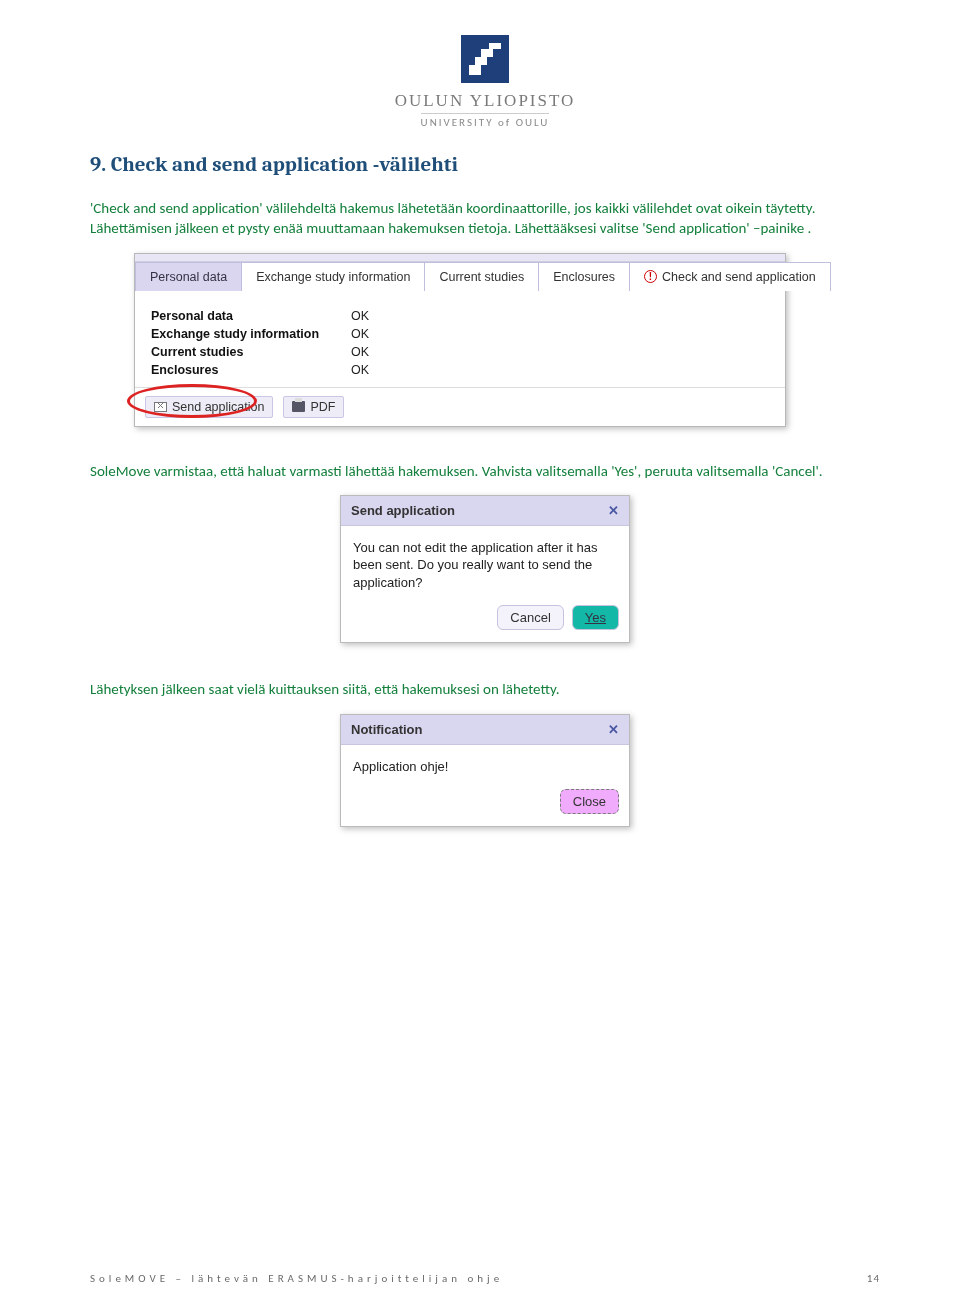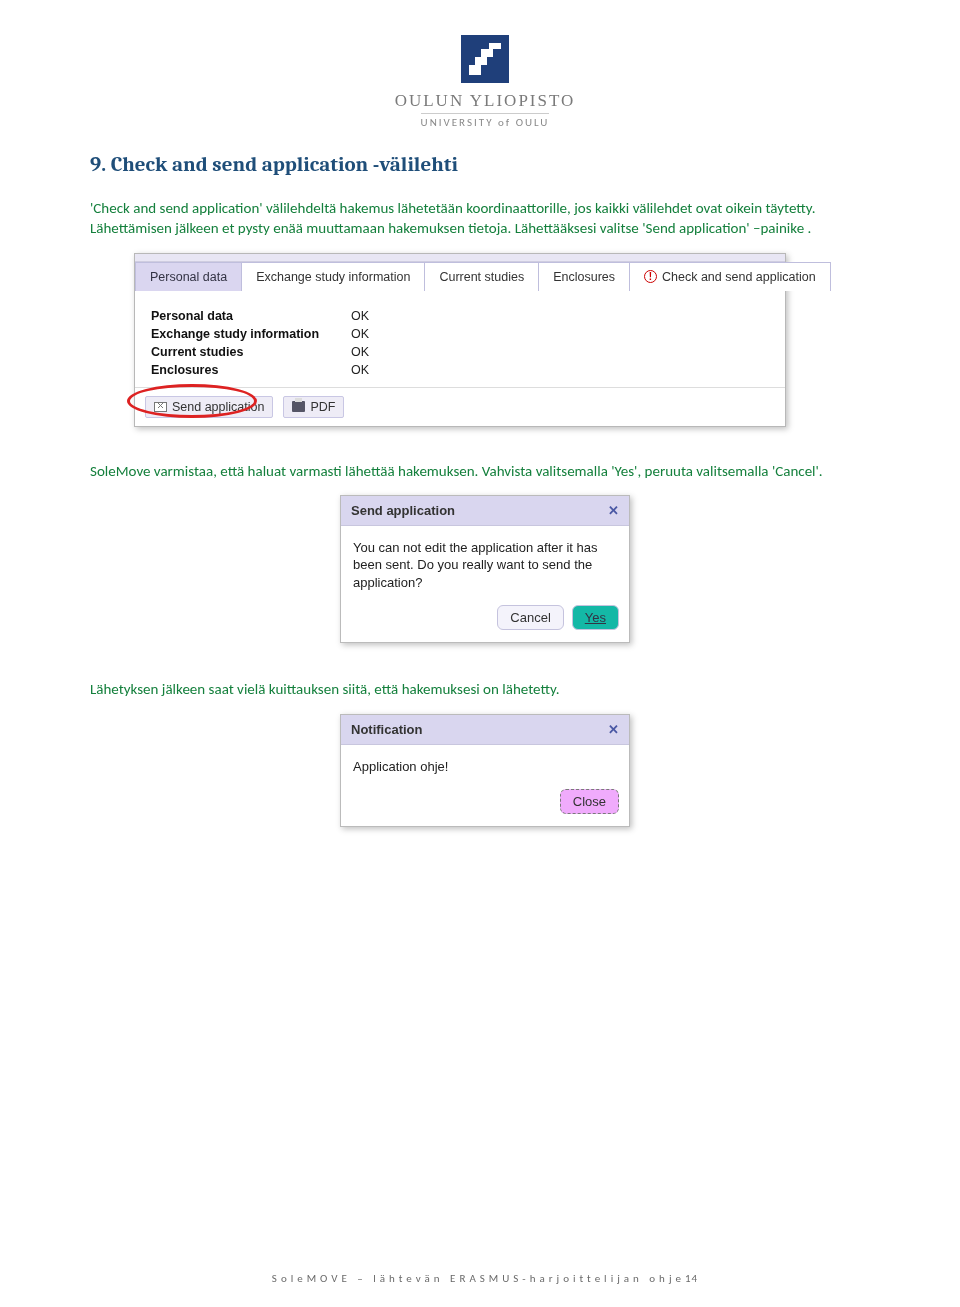--- a/index.html
+++ b/index.html
@@ -90,21 +90,21 @@
   .dbtn {
     border:1px solid #c5c3de; background:#f4f3fb; padding:4px 12px;
     font-size:13px; color:#333; border-radius:6px;
   }
   .dbtn.primary { background:#14b8a6; color:#334;text-decoration:underline;}
   .dbtn.dashed { border:1px dashed #7a7a7a; background:#f0abfc;}
 
   
   .footer {
     position:absolute; bottom:22px; left:90px; right:80px;
-    display:flex; justify-content:center;
+    display:flex; justify-content:space-between;
     font-size:11px; color:#6a6a6a; letter-spacing:4px;
   }
   .footer .pg { letter-spacing:1px; }
 
   .env-ico { width:13px;height:10px;border:1px solid #777; position:relative; background:#fff;}
   .env-ico::before{content:"";position:absolute;left:0;right:0;top:0;height:5px;
     background:linear-gradient(135deg,transparent 48%,#777 48% 52%,transparent 52%),
                linear-gradient(45deg,transparent 48%,#777 48% 52%,transparent 52%);}
   .print-ico{width:13px;height:11px;background:#556;border-radius:1px;position:relative;}
   .print-ico::before{content:"";position:absolute;left:3px;top:-3px;width:7px;height:4px;background:#ddd;}

